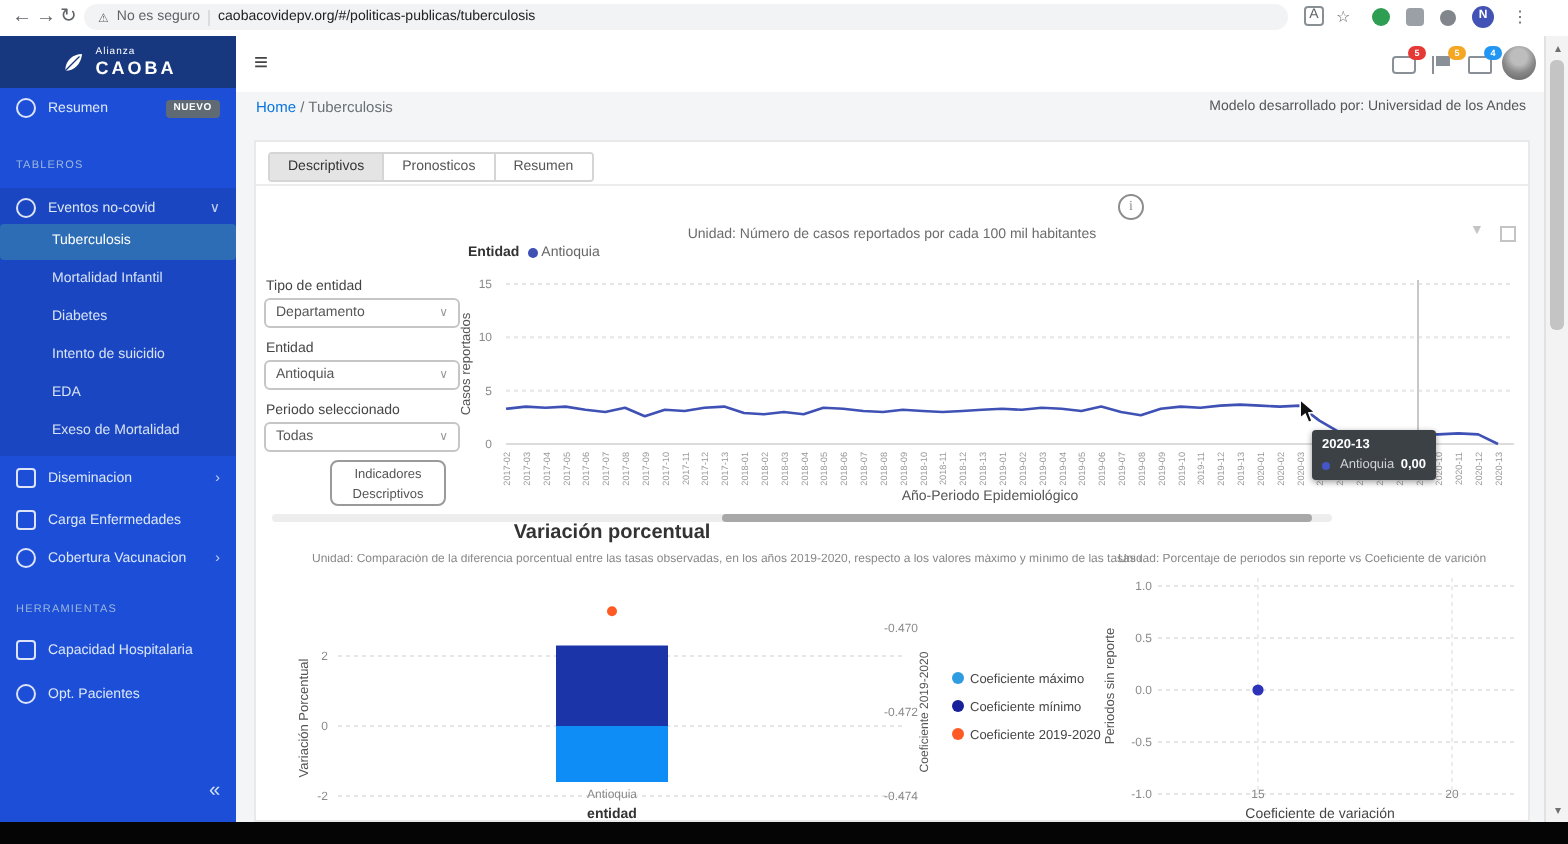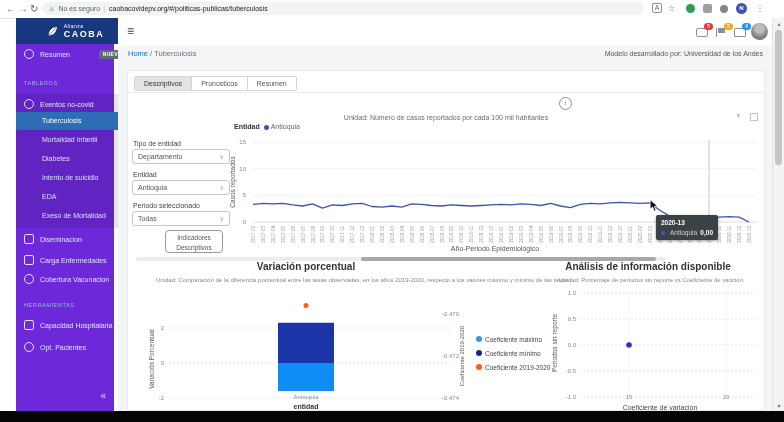--- a/index.html
+++ b/index.html
@@ -11,21 +11,21 @@
   .navic{position:absolute;top:1px;font-size:10px;color:#5f6368;line-height:16px;}
   .urlpill{position:absolute;left:42px;top:2px;width:602px;height:13px;background:#f1f3f4;border-radius:7px;
            display:flex;align-items:center;gap:4px;padding:0 7px;font-size:7px;color:#5f6368;box-sizing:border-box;}
   .url-sep{width:1px;height:8px;background:#dadce0;}
   .url-text{color:#202124;white-space:nowrap;}
   .ext-dot{position:absolute;top:4px;width:9px;height:9px;border-radius:50%;}
   .profile-n{position:absolute;left:736px;top:3px;width:11px;height:11px;border-radius:50%;background:#4252b5;
              color:#fff;font-size:6px;font-weight:bold;text-align:center;line-height:11px;}
 
   
-  .sidebar{position:absolute;left:16px;top:18px;width:98px;height:393px;background:#6d28d9;color:#dde8f5;}
+  .sidebar{position:absolute;left:0;top:18px;width:118px;height:393px;background:#1d4ed8;color:#dde8f5;}
   .brand{position:absolute;left:0;top:0;width:118px;height:26px;background:#17377f;display:flex;align-items:center;justify-content:center;gap:5px;color:#fff;}
   .brand .b1{display:block;font-size:5px;letter-spacing:.5px;}
   .brand .b2{display:block;font-size:9px;font-weight:bold;letter-spacing:1.5px;}
   .nav-item{position:absolute;left:0;width:118px;height:18px;display:flex;align-items:center;gap:6px;
             padding:0 8px;box-sizing:border-box;font-size:7px;cursor:pointer;}
   .sec-label{position:absolute;left:8px;font-size:5.5px;letter-spacing:.6px;color:#9cb8dc;}
   .groupbg{position:absolute;left:0;width:118px;background:rgba(0,0,0,.10);}
   .sub-item{position:absolute;left:0;width:118px;height:18px;line-height:18px;padding-left:26px;
             box-sizing:border-box;font-size:7px;color:#d7e3f3;cursor:pointer;}
   .sub-item.active{background:#2d6db5;color:#fff;border-radius:2px;}
@@ -350,21 +350,20 @@
         <text x="296" y="111.00000000000007" fill="#8a8a8a" font-size="6">-0.474</text>
         <text x="0" y="0" fill="#555" font-size="6" text-anchor="middle" transform="translate(318,67) rotate(-90)">Coeficiente 2019-2020</text>
         <circle cx="333" cy="50" r="3" fill="#2f9be0"></circle>
         <text x="339" y="52.5" fill="#444" font-size="6.5">Coeficiente máximo</text>
         <circle cx="333" cy="64" r="3" fill="#16219a"></circle>
         <text x="339" y="66.5" fill="#444" font-size="6.5">Coeficiente mínimo</text>
         <circle cx="333" cy="78" r="3" fill="#ff5a24"></circle>
         <text x="339" y="80.5" fill="#444" font-size="6.5">Coeficiente 2019-2020</text>
       </svg>
 
-    <div class="sec-head" style="left:400px;width:240px;">Análisis de información disponible</div>
     <div class="sec-sub" style="left:408px;width:230px;text-align:center;">Unidad: Porcentaje de periodos sin reporte vs Coeficiente de varición</div>
     <svg id="svg-scatter" width="222" height="126">
         <line x1="30" y1="8" x2="208" y2="8" stroke="#e6e6e6" stroke-dasharray="2,2"></line>
         <text x="27" y="10" fill="#8a8a8a" font-size="6" text-anchor="end">1.0</text>
         <line x1="30" y1="34" x2="208" y2="34" stroke="#e6e6e6" stroke-dasharray="2,2"></line>
         <text x="27" y="36" fill="#8a8a8a" font-size="6" text-anchor="end">0.5</text>
         <line x1="30" y1="60" x2="208" y2="60" stroke="#e6e6e6" stroke-dasharray="2,2"></line>
         <text x="27" y="62" fill="#8a8a8a" font-size="6" text-anchor="end">0.0</text>
         <line x1="30" y1="86" x2="208" y2="86" stroke="#e6e6e6" stroke-dasharray="2,2"></line>
         <text x="27" y="88" fill="#8a8a8a" font-size="6" text-anchor="end">-0.5</text>

